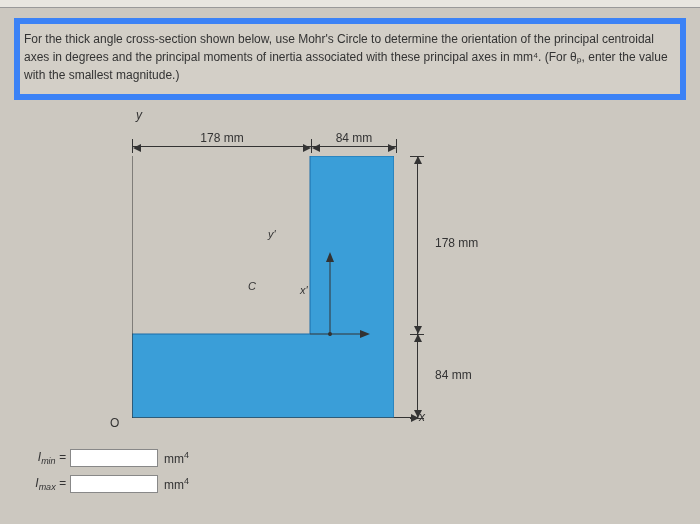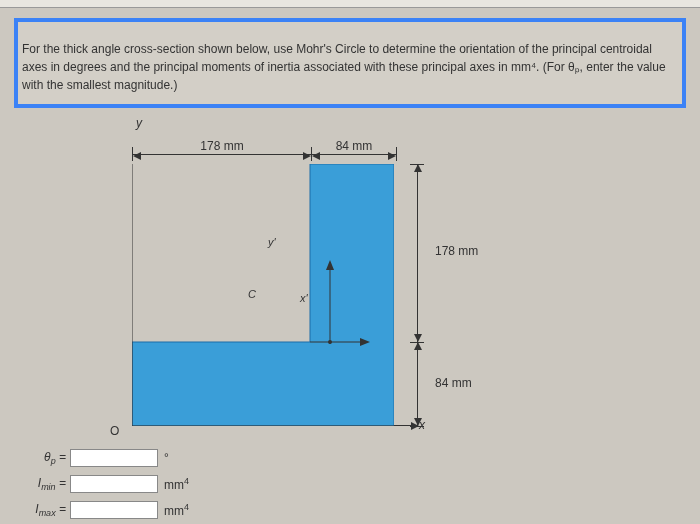--- a/index.html
+++ b/index.html
@@ -14,24 +14,24 @@
   }
   .toolbar-strip {
     height: 8px;
     background: #e8e6e0;
     border-bottom: 1px solid #999;
   }
   .content {
     padding: 10px 14px;
   }
   .question-text {
-    padding: 18px 4px 10px 4px;
+    padding: 6px 4px 10px 4px;
     line-height: 1.5;
     color: #333;
-    border: 4px solid #3b82f6;
+    border: 6px solid #3b82f6;
     background: #d3cfc7;
     margin-bottom: 8px;
   }
   .diagram-area {
     position: relative;
     width: 560px;
     height: 360px;
     margin-left: 60px;
   }
   .axis-y-label {
@@ -293,25 +293,20 @@
         </div>
         <div class="htick" style="top:84px"></div>
         <div class="vdim-label" style="top:34px">84 mm</div>
       </div>
     </div>
 
   </div>
 </div>
 
 <div class="answers">
-  <div class="answer-row">
-    <span class="ans-label"><span>θ</span><sub>p</sub> <span>=</span></span>
-    <input class="ans-input" type="text" style="">
-    <span class="ans-unit">°</span>
-  </div>
   <div class="answer-row">
     <span class="ans-label"><span>I</span><sub>min</sub> <span>=</span></span>
     <input class="ans-input" type="text" style="">
     <span class="ans-unit"><span>mm</span><sup>4</sup></span>
   </div>
   <div class="answer-row">
     <span class="ans-label"><span>I</span><sub>max</sub> <span>=</span></span>
     <input class="ans-input" type="text" style="">
     <span class="ans-unit"><span>mm</span><sup>4</sup></span>
   </div>

